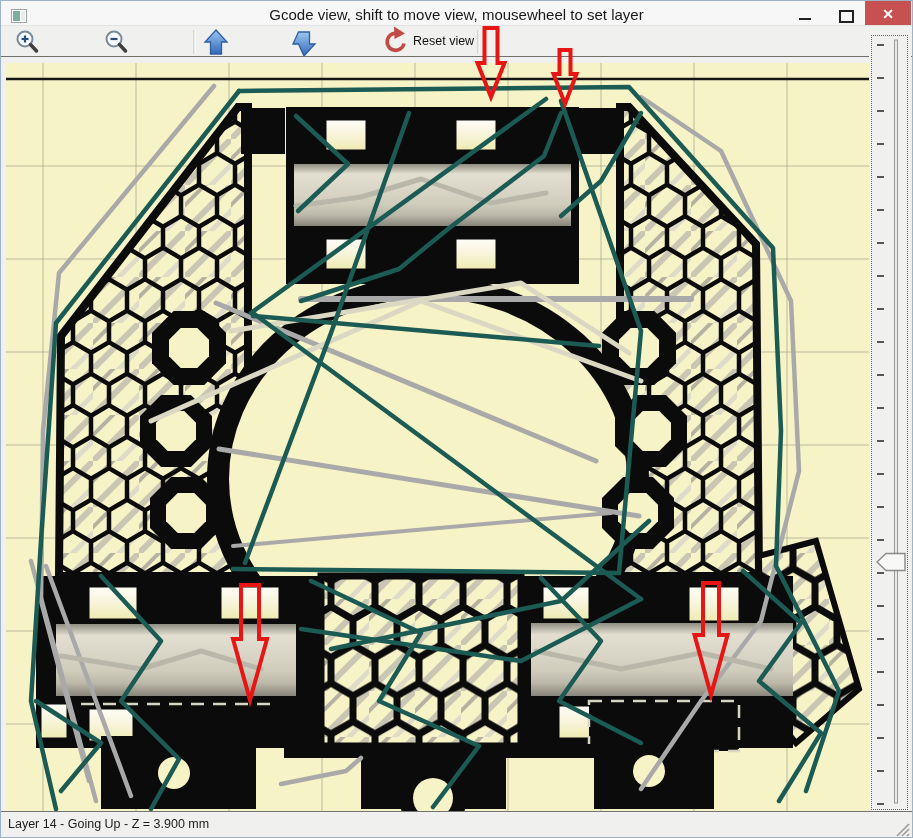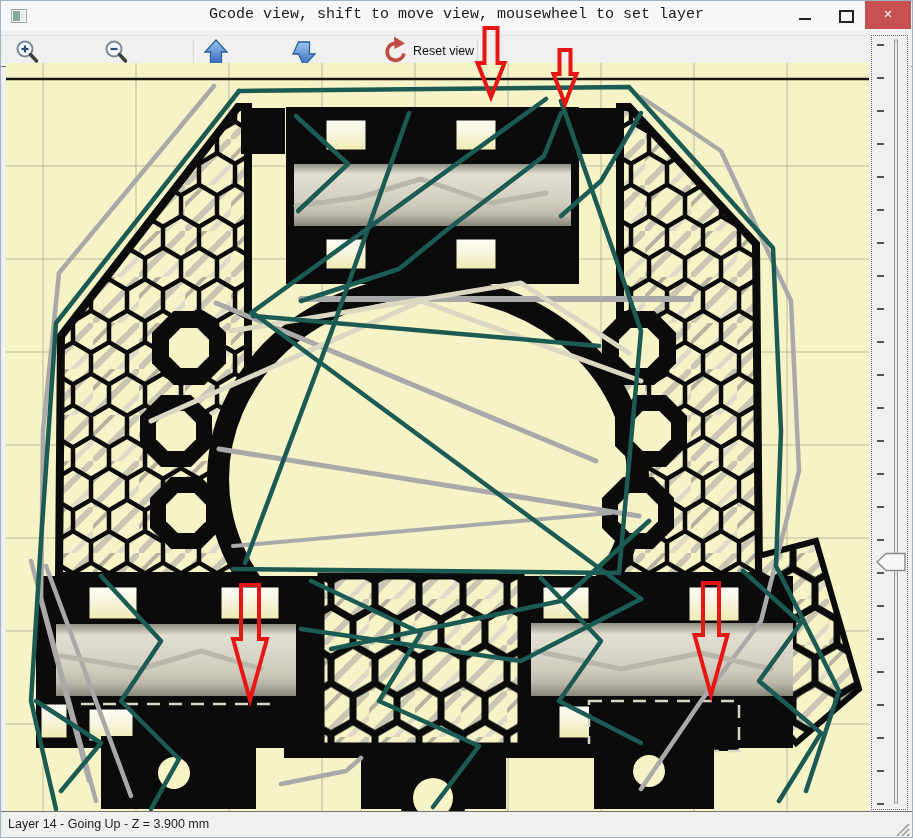--- a/index.html
+++ b/index.html
@@ -1,29 +1,29 @@
 <!DOCTYPE html>
 <html><head>
 <meta charset="utf-8">
 <style>
   html,body{margin:0;padding:0;background:#d8d8d8;font-family:"Liberation Sans",sans-serif;}
   .window{position:relative;width:913px;height:838px;background:#f0f0ee;border:1px solid #9FB3C8;
           box-sizing:border-box;overflow:hidden;box-shadow:inset 0 0 0 1px #e8eef4;}
   
-  .titlebar{position:absolute;left:0;top:0;width:100%;height:30px;background:#f7f7f7;font-family:Liberation Mono, monospace;}
+  .titlebar{position:absolute;left:0;top:0;width:100%;height:30px;background:#f7f7f7;}
   .title-text{position:absolute;left:0;right:0;top:5px;text-align:center;font-size:15px;color:#1a1a1a;}
   .app-icon{position:absolute;left:10px;top:7px;width:16px;height:16px;}
   .win-controls{position:absolute;right:1px;top:0;height:28px;display:flex;}
   .btn-min,.btn-max{width:40px;height:28px;position:relative;background:transparent;}
   .btn-min .bar{position:absolute;left:14px;top:17px;width:12px;height:2px;background:#222;}
   .btn-max .box{position:absolute;left:14px;top:9px;width:11px;height:9px;border:2px solid #222;}
   .btn-close{width:46px;height:28px;background:#C75050;color:#fff;font-size:14px;font-weight:bold;
              text-align:center;line-height:27px;}
   
-  .toolbar{position:absolute;left:0;top:34px;width:100%;height:32px;background:#f0f0ee;
+  .toolbar{position:absolute;left:0;top:24px;width:100%;height:32px;background:#f0f0ee;
            border-top:1px solid #e2e2e2;border-bottom:1px solid #707070;box-sizing:border-box;}
   .toolbar svg{position:absolute;left:0;top:0;}
   
   .canvas{position:absolute;left:5px;top:62px;width:863px;height:748px;background:#F6F3C6;}
   
   .trackbar{position:absolute;left:868px;top:33px;width:42px;height:777px;background:#f0f0ee;}
   .trackbar .focusrect{position:absolute;left:2px;top:1px;right:3px;bottom:1px;border:1px dotted #666;}
   .trackbar svg{position:absolute;left:0;top:0;}
   
   .statusbar{position:absolute;left:0;top:810px;width:100%;height:27px;background:#f0f0ee;

